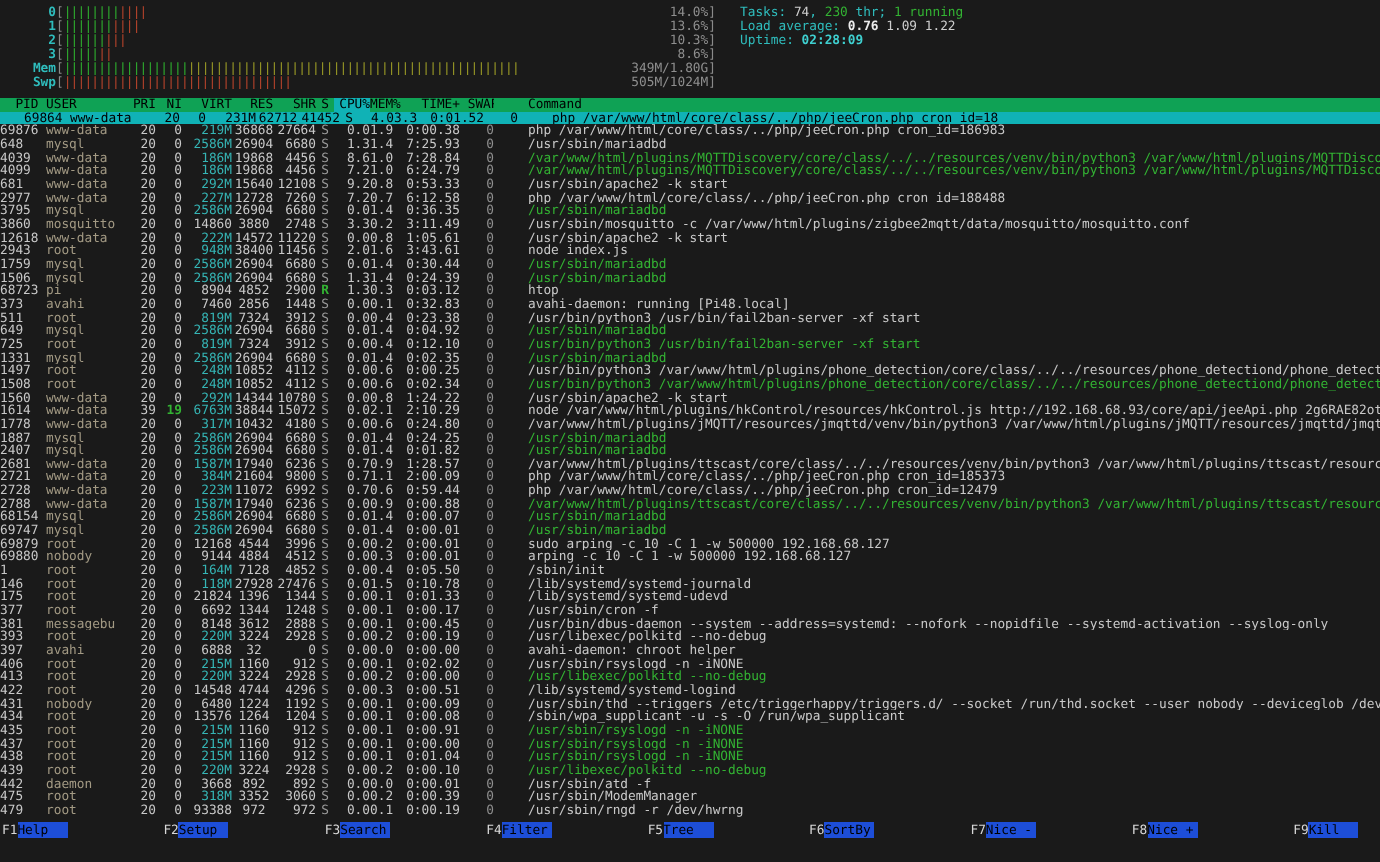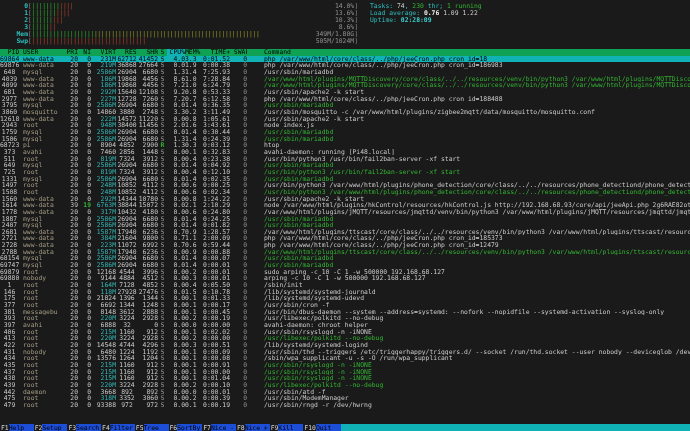--- a/index.html
+++ b/index.html
@@ -21,42 +21,42 @@
   .t-cyan{color:#2fbdbd}.t-white{color:#cfcfcf}
   .t-whiteb{color:#ececec;font-weight:bold}
   .t-green{color:#33b333}
   .t-cyanb{color:#3fd0d0;font-weight:bold}
   
   .thead{display:flex;background:#0fa255;color:#000;height:7.2px;line-height:7.2px;margin-top:3px;white-space:pre;}
   .thead .sort{background:#10b2b6;}
   .rows{}
   .prow{display:flex;height:6.66px;line-height:6.66px;white-space:pre;}
   .cell{overflow:hidden;}
-  .c-pid{width:19px;text-align:center;}
+  .c-pid{width:19px;text-align:left;}
   .c-user{width:41px;text-align:left;padding-left:4px;color:#a39a84;}
   .c-pri{width:14px;text-align:right;}
   .c-ni{width:13px;text-align:right;}
   .c-virt{width:25px;text-align:right;}
   .c-res{width:22px;text-align:center;}
   .c-shr{width:20px;text-align:right;}
   .c-s{width:9px;text-align:center;color:#9a9a9a;}
   .c-cpu{width:18px;text-align:right;}
   .c-mem{width:16px;}
   .c-time{width:29px;text-align:right;}
   .c-swap{width:17px;text-align:right;color:#8f8f8f;}
   .c-cmd{flex:1;text-align:left;padding-left:5px;margin-left:12px;}
   .thead .hcell{color:#000;}
   .thead .c-user{color:#000;}
   .mM{color:#35b5b5;}          
   .gn{color:#33b333;font-weight:bold;}
   .thr .c-cmd{color:#33b333;}  
-  .sel{background:#10b2b6;}
+  .sel{background:#10b2b6;padding-left:12px;}
   .sel .cell{color:#000 !important;}
   
-  .fbar{display:flex;height:8px;line-height:8px;margin-top:15px;white-space:pre;}
+  .fbar{display:flex;height:8px;line-height:8px;margin-top:2px;white-space:pre;gap:47px;}
   .chip{display:flex;}
   .fk{color:#d8d8d8;padding-left:1px;}
   .fl{background:#1d4ed8;color:#000;width:25px;overflow:hidden;}
   .fill{flex:1;background:#10b2b6;}
 </style>
 </head>
 <body>
 
 <div class="screen">
   <div class="top">

